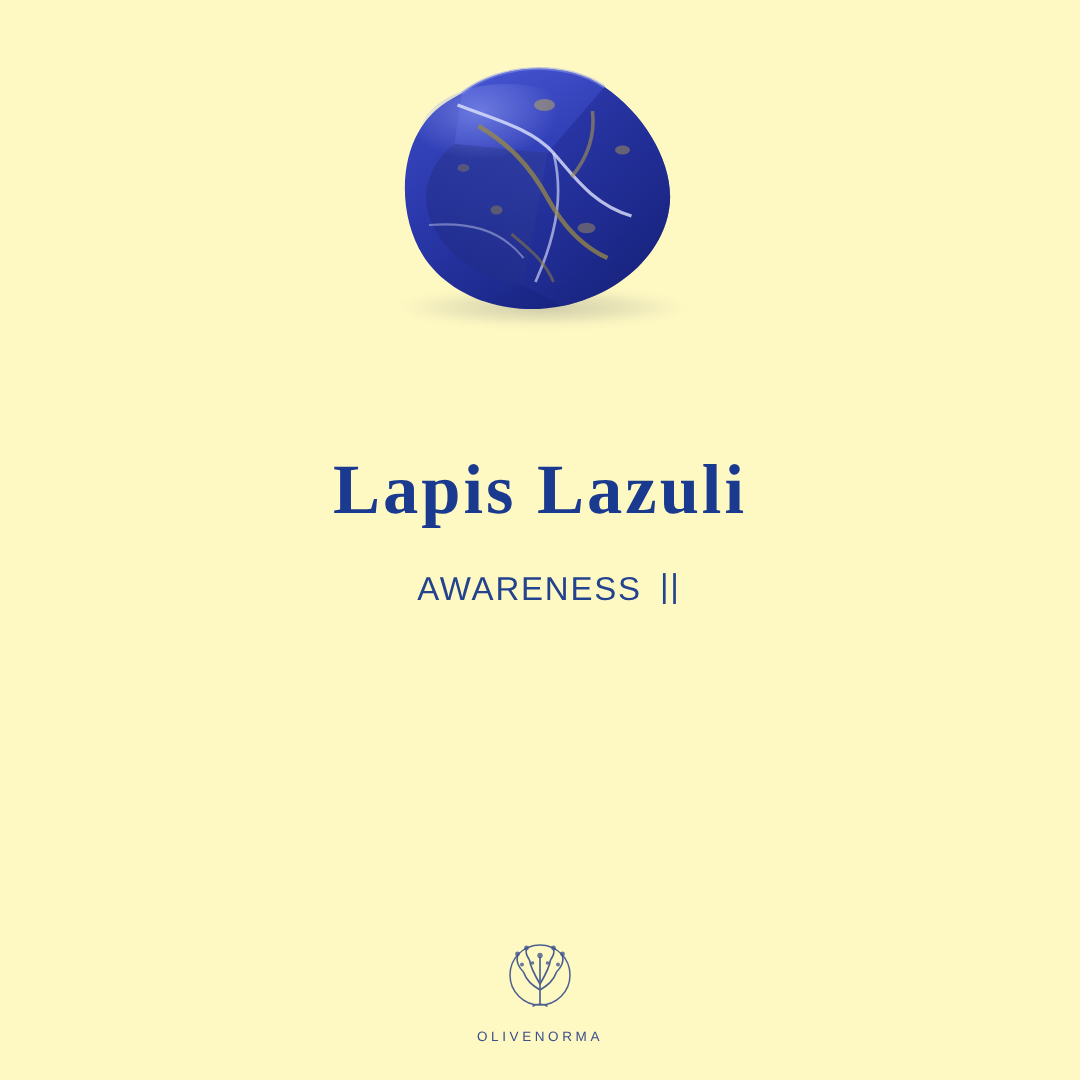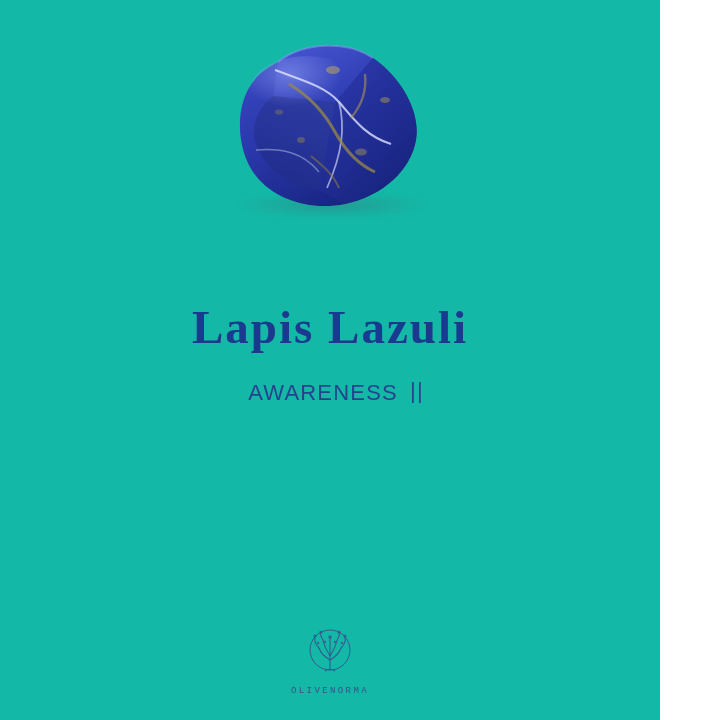--- a/index.html
+++ b/index.html
@@ -8,23 +8,23 @@
   }
   body {
     width: 720px;
     height: 720px;
     background: #ffffff;
     font-family: "Liberation Sans", sans-serif;
     overflow: hidden;
   }
   .card {
     position: relative;
-    width: 660px;
+    width: 720px;
     height: 720px;
-    background: #14b8a6;
+    background: #fef9c3;
     display: flex;
     flex-direction: column;
     align-items: center;
   }
 
   
   .stone-area {
     width: 100%;
     height: 290px;
     position: relative;
@@ -106,21 +106,21 @@
     display: flex;
     flex-direction: column;
     align-items: center;
   }
   .brand-mark {
     width: 62px;
     height: 58px;
   }
   .brand-name {
     margin-top: 2px;
-    font-family: Liberation Mono, monospace;
+    font-family: Liberation Sans, sans-serif;
     font-size: 9px;
     letter-spacing: 2.4px;
     color: #3a4f8c;
   }
 </style>
 </head>
 <body>
 
 <div class="card">
 

